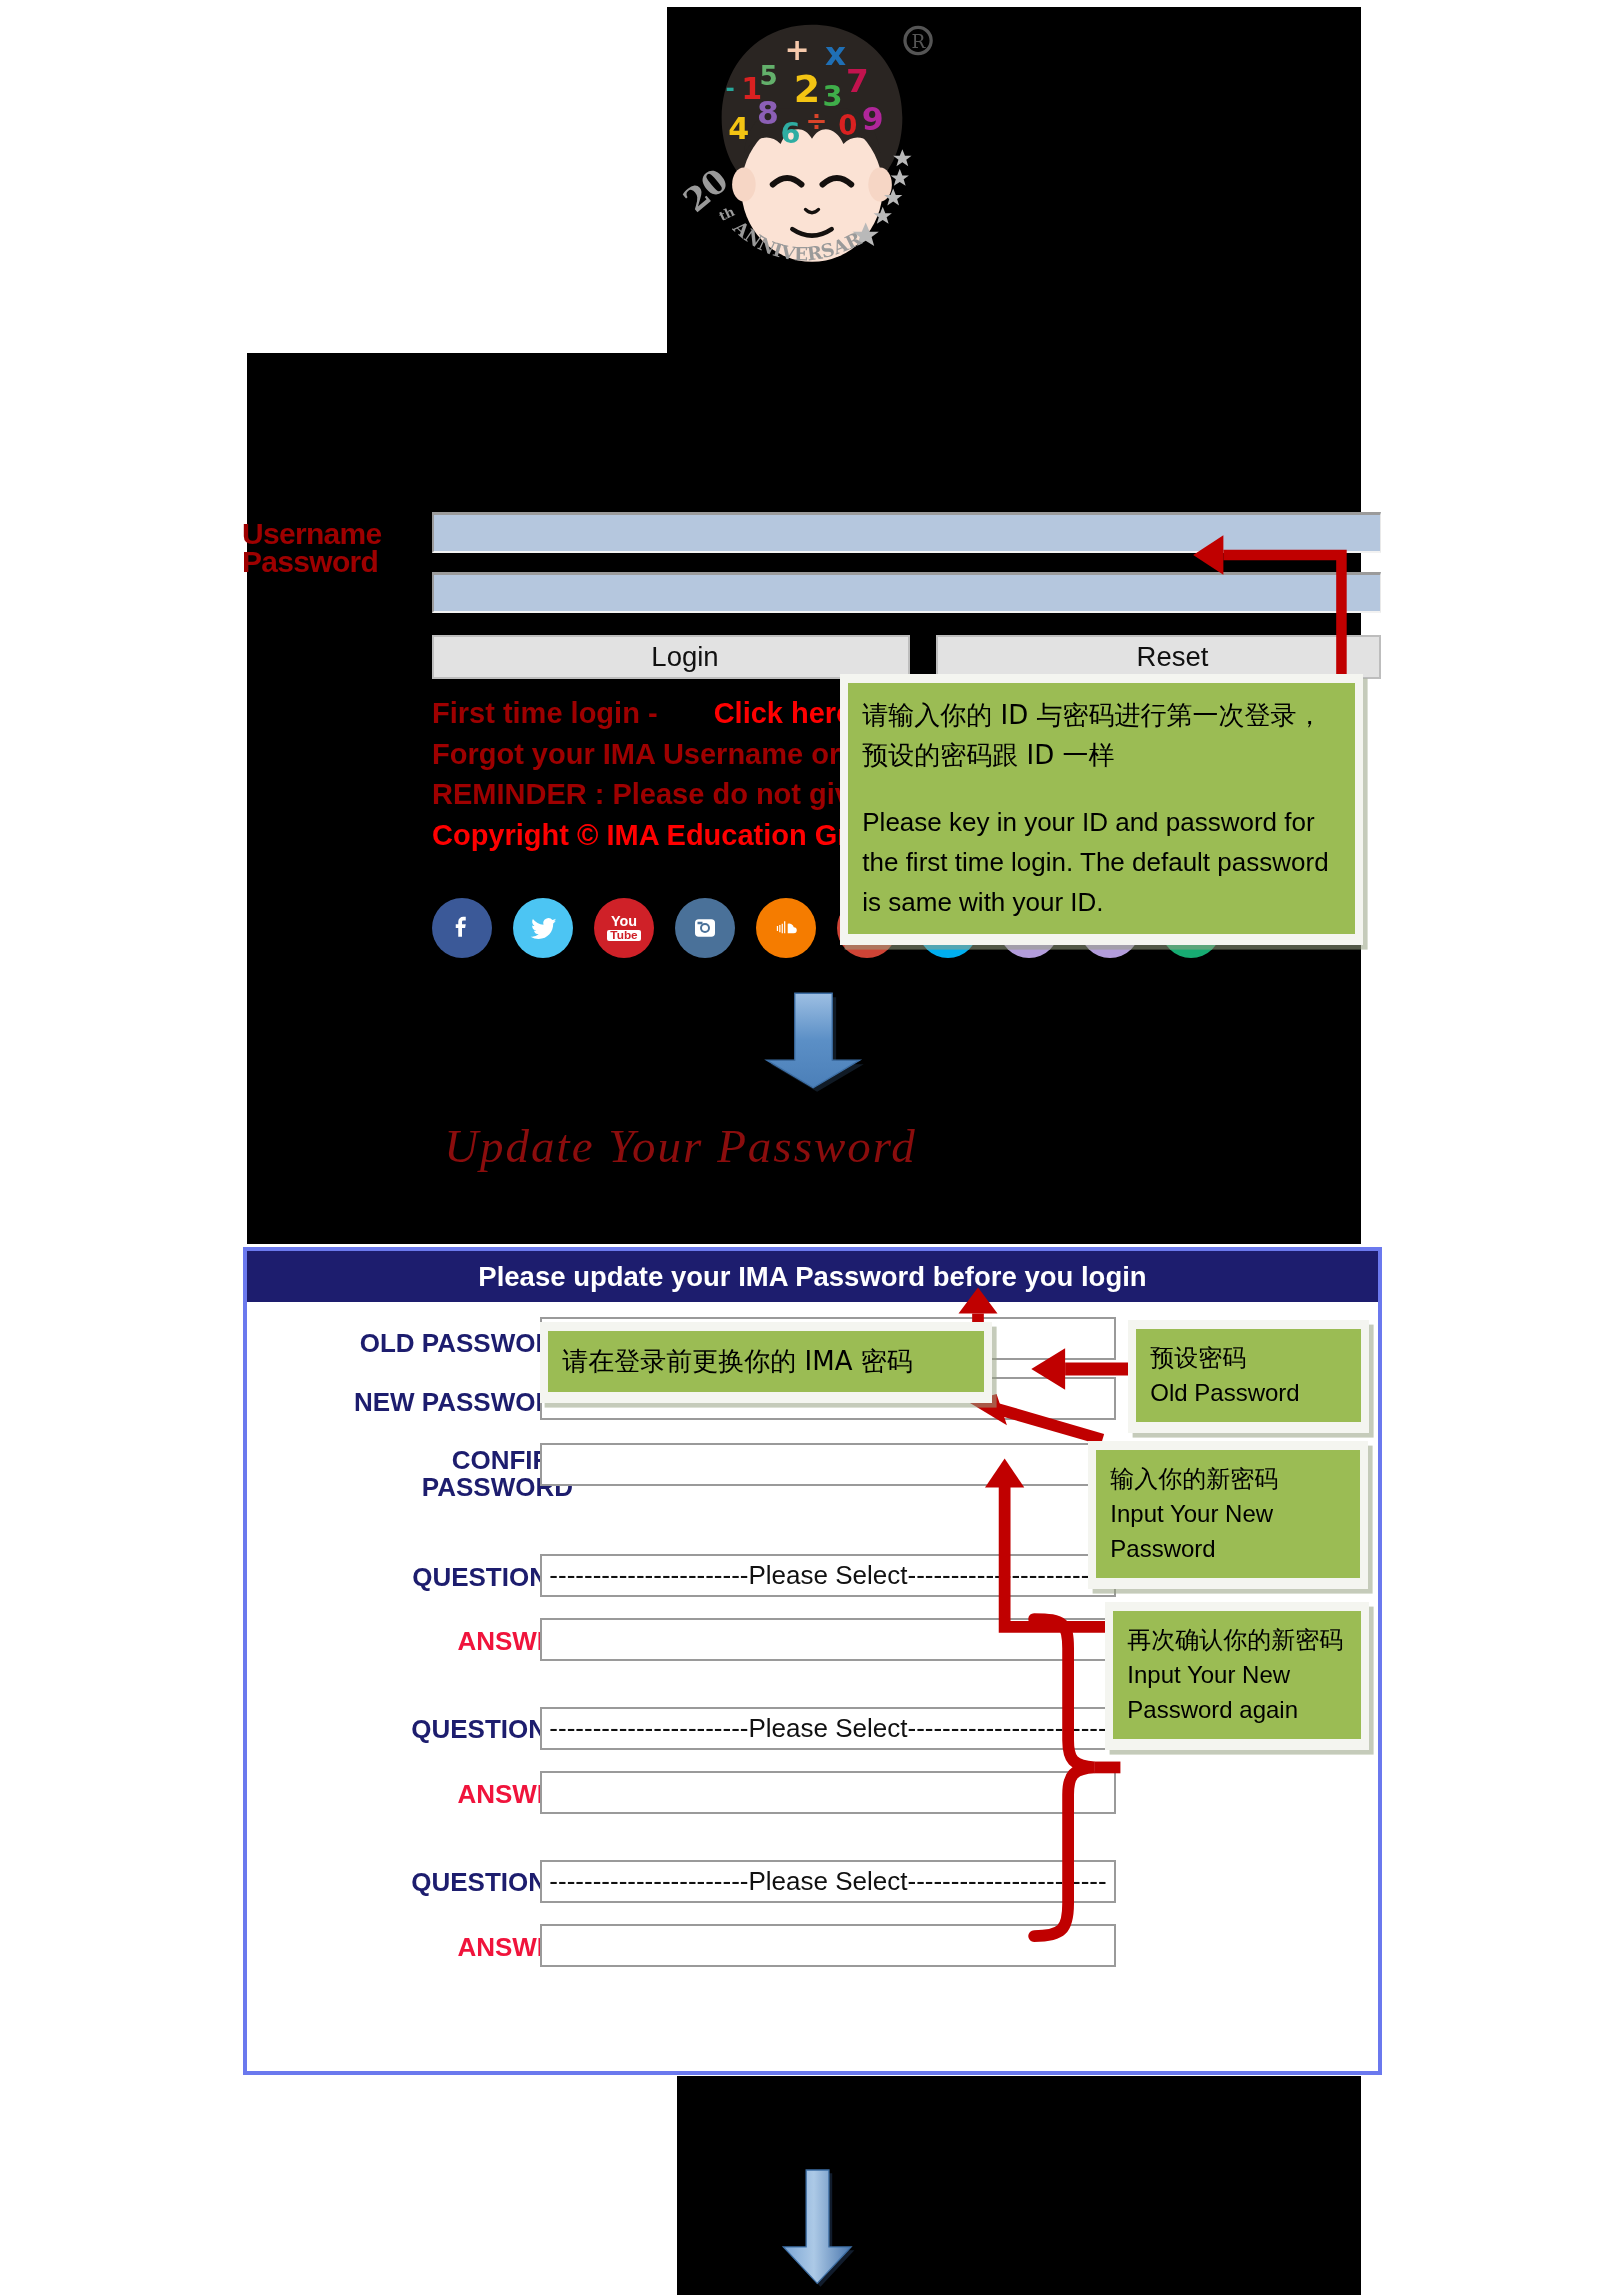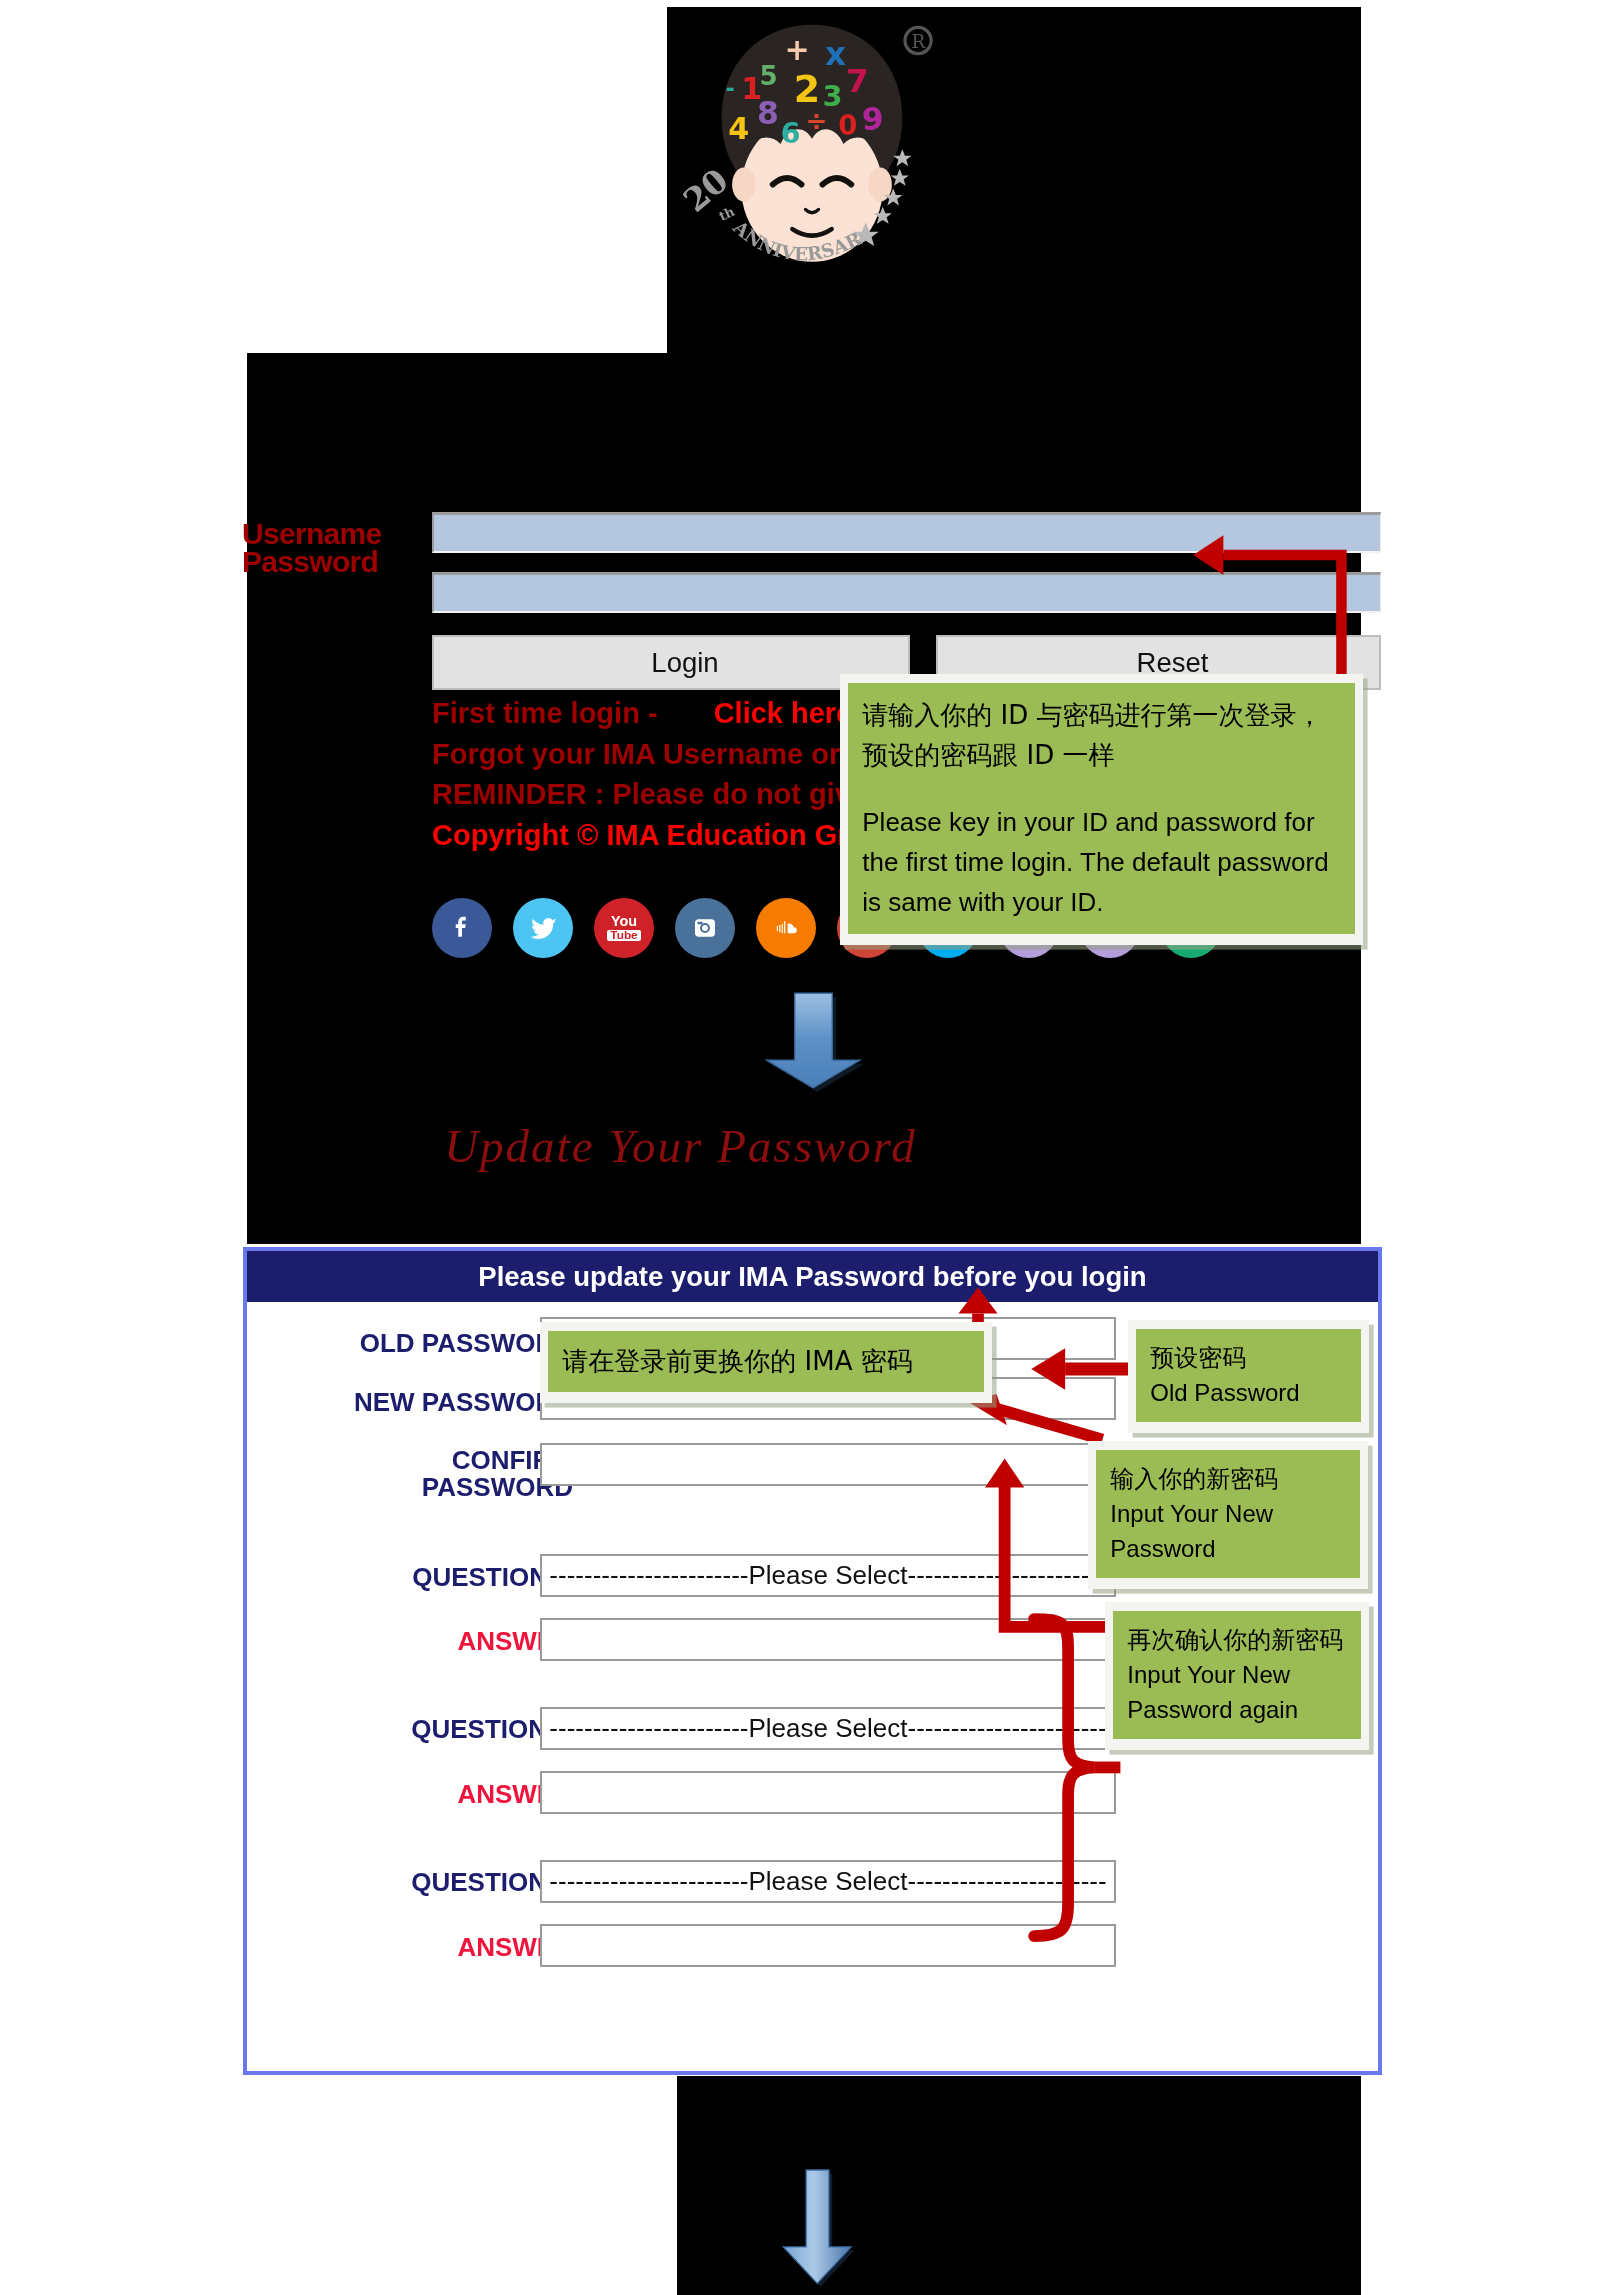--- a/index.html
+++ b/index.html
@@ -14,21 +14,21 @@
   #logo-wrap { position:absolute; left:681px; top:13px; width:262px; height:275px; }
   .logo-svg { width:100%; height:100%; display:block; }
 
   
   #login-area { position:absolute; left:242px; top:517px; width:1139px; height:438px; }
   .lrow { position:absolute; display:flex; align-items:center; }
   .llabel { color:#9e0000; font-weight:bold; font-size:30px; letter-spacing:-0.7px;
             font-family:"Liberation Sans", sans-serif; white-space:nowrap; }
   .lfield { background:#b5c7de; border-top:3.3px solid #9b9b9b; border-left:2px solid #9b9b9b;
             border-right:1.3px solid #e9e9e9; border-bottom:2px solid #f2f2f2; height:41px; }
-  .lbtn { background:#e2e2e2; border:2px solid #bdbdbd; height:55px; font-size:27.5px;
+  .lbtn { background:#e2e2e2; border:2px solid #bdbdbd; height:44px; font-size:27.5px;
           display:flex; align-items:center; justify-content:center; color:#111;
           font-family:"Liberation Sans", sans-serif;padding-left:28px; }
 
   .link-line { position:absolute; font-weight:bold; font-size:29px; white-space:nowrap;
                font-family:"Liberation Sans", sans-serif; color:#9e0000; }
   .link-line .bright { color:#ff0000;margin-left:48px; }
   .copyline { color:#ff0000; }
 
   
   #social { position:absolute; left:432px; top:898px; display:flex; gap:21px; }

